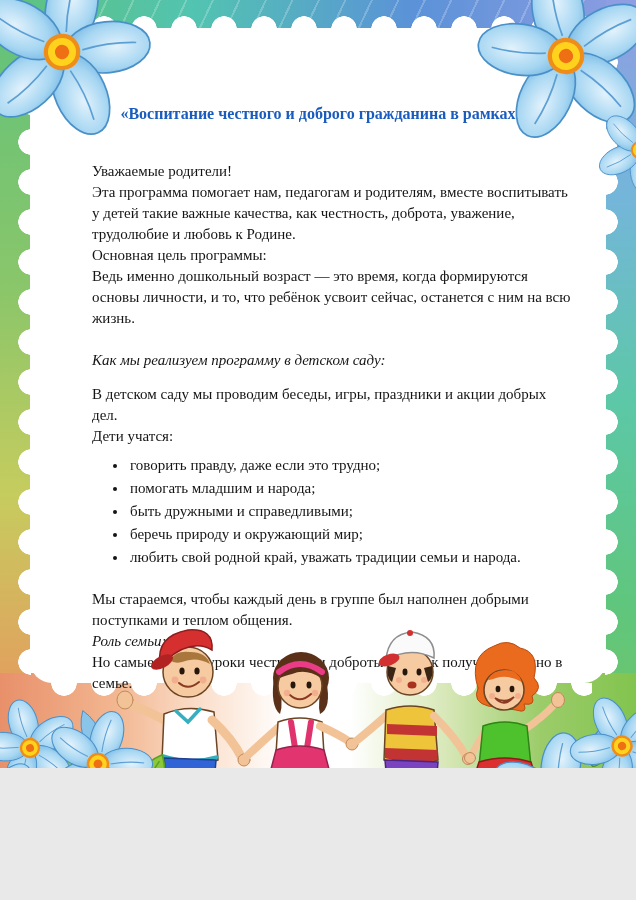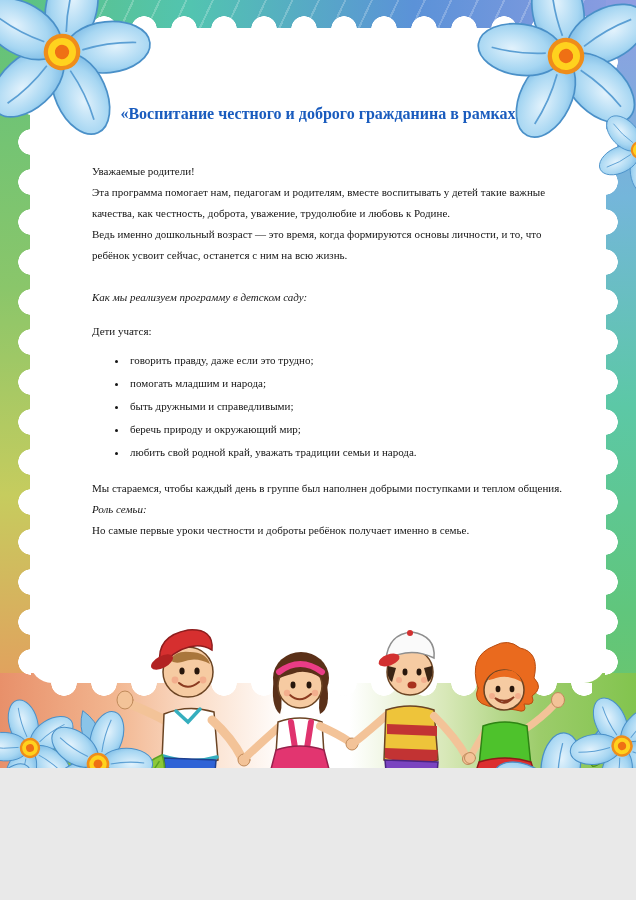--- a/index.html
+++ b/index.html
@@ -27,25 +27,25 @@
   .sc-left{left:17px;width:14px;top:42px;bottom:92px;
     background:radial-gradient(circle 13px at 14px 50%,#fff 12.5px,rgba(255,255,255,0) 13px);
     background-size:14px 40px;}
   .sc-right{right:17px;width:14px;top:42px;bottom:92px;
     background:radial-gradient(circle 13px at 0px 50%,#fff 12.5px,rgba(255,255,255,0) 13px);
     background-size:14px 40px;}
   
   .title{position:absolute;left:70px;right:70px;top:104px;z-index:3;text-align:center;
          font-weight:bold;font-size:16px;line-height:20px;color:#1a5cbe;}
   .doc{position:absolute;left:92px;top:161px;width:482px;z-index:3;
-       font-size:11px;line-height:21px;color:#151515;}
+       font-size:15px;line-height:21px;color:#151515;}
   .doc p{margin:0;}
   .doc p.it{font-style:italic;}
   .doc p.sp{margin-top:21px;margin-bottom:13px;}
-  .doc ul{margin:8px 0 15px 0;padding-left:36px;}
+  .doc ul{margin:8px 0 21px 0;padding-left:36px;}
   .doc li{margin:0 0 2px 0;padding-left:2px;}
   
   .art{position:absolute;left:0;top:0;width:636px;height:900px;z-index:4;pointer-events:none;}
 </style>
 </head>
 <body>
 
 <div class="sheet">
 
   <div class="strip-top"></div>
@@ -59,22 +59,24 @@
   <div class="sc sc-left"></div>
   <div class="sc sc-right"></div>
 
   <div class="title">
     <div>«Воспитание честного и доброго гражданина в рамках</div>
   </div>
 
   <div class="doc">
     <p>Уважаемые родители!</p>
     <p>Эта программа помогает нам, педагогам и родителям, вместе воспитывать у детей такие важные качества, как честность, доброта, уважение, трудолюбие и любовь к Родине.</p>
+    <p>Основная цель программы:</p>
     <p>Ведь именно дошкольный возраст — это время, когда формируются основы личности, и то, что ребёнок усвоит сейчас, останется с ним на всю жизнь.</p>
     <p class="it sp">Как мы реализуем программу в детском саду:</p>
+    <p>В детском саду мы проводим беседы, игры, праздники и акции добрых дел.</p>
     <p>Дети учатся:</p>
     <ul>
       <li>говорить правду, даже если это трудно;</li>
       <li>помогать младшим и народа;</li>
       <li>быть дружными и справедливыми;</li>
       <li>беречь природу и окружающий мир;</li>
       <li>любить свой родной край, уважать традиции семьи и народа.</li>
     </ul>
     <p>Мы стараемся, чтобы каждый день в группе был наполнен добрыми поступками и теплом общения.</p>
     <p class="it">Роль семьи:</p>

